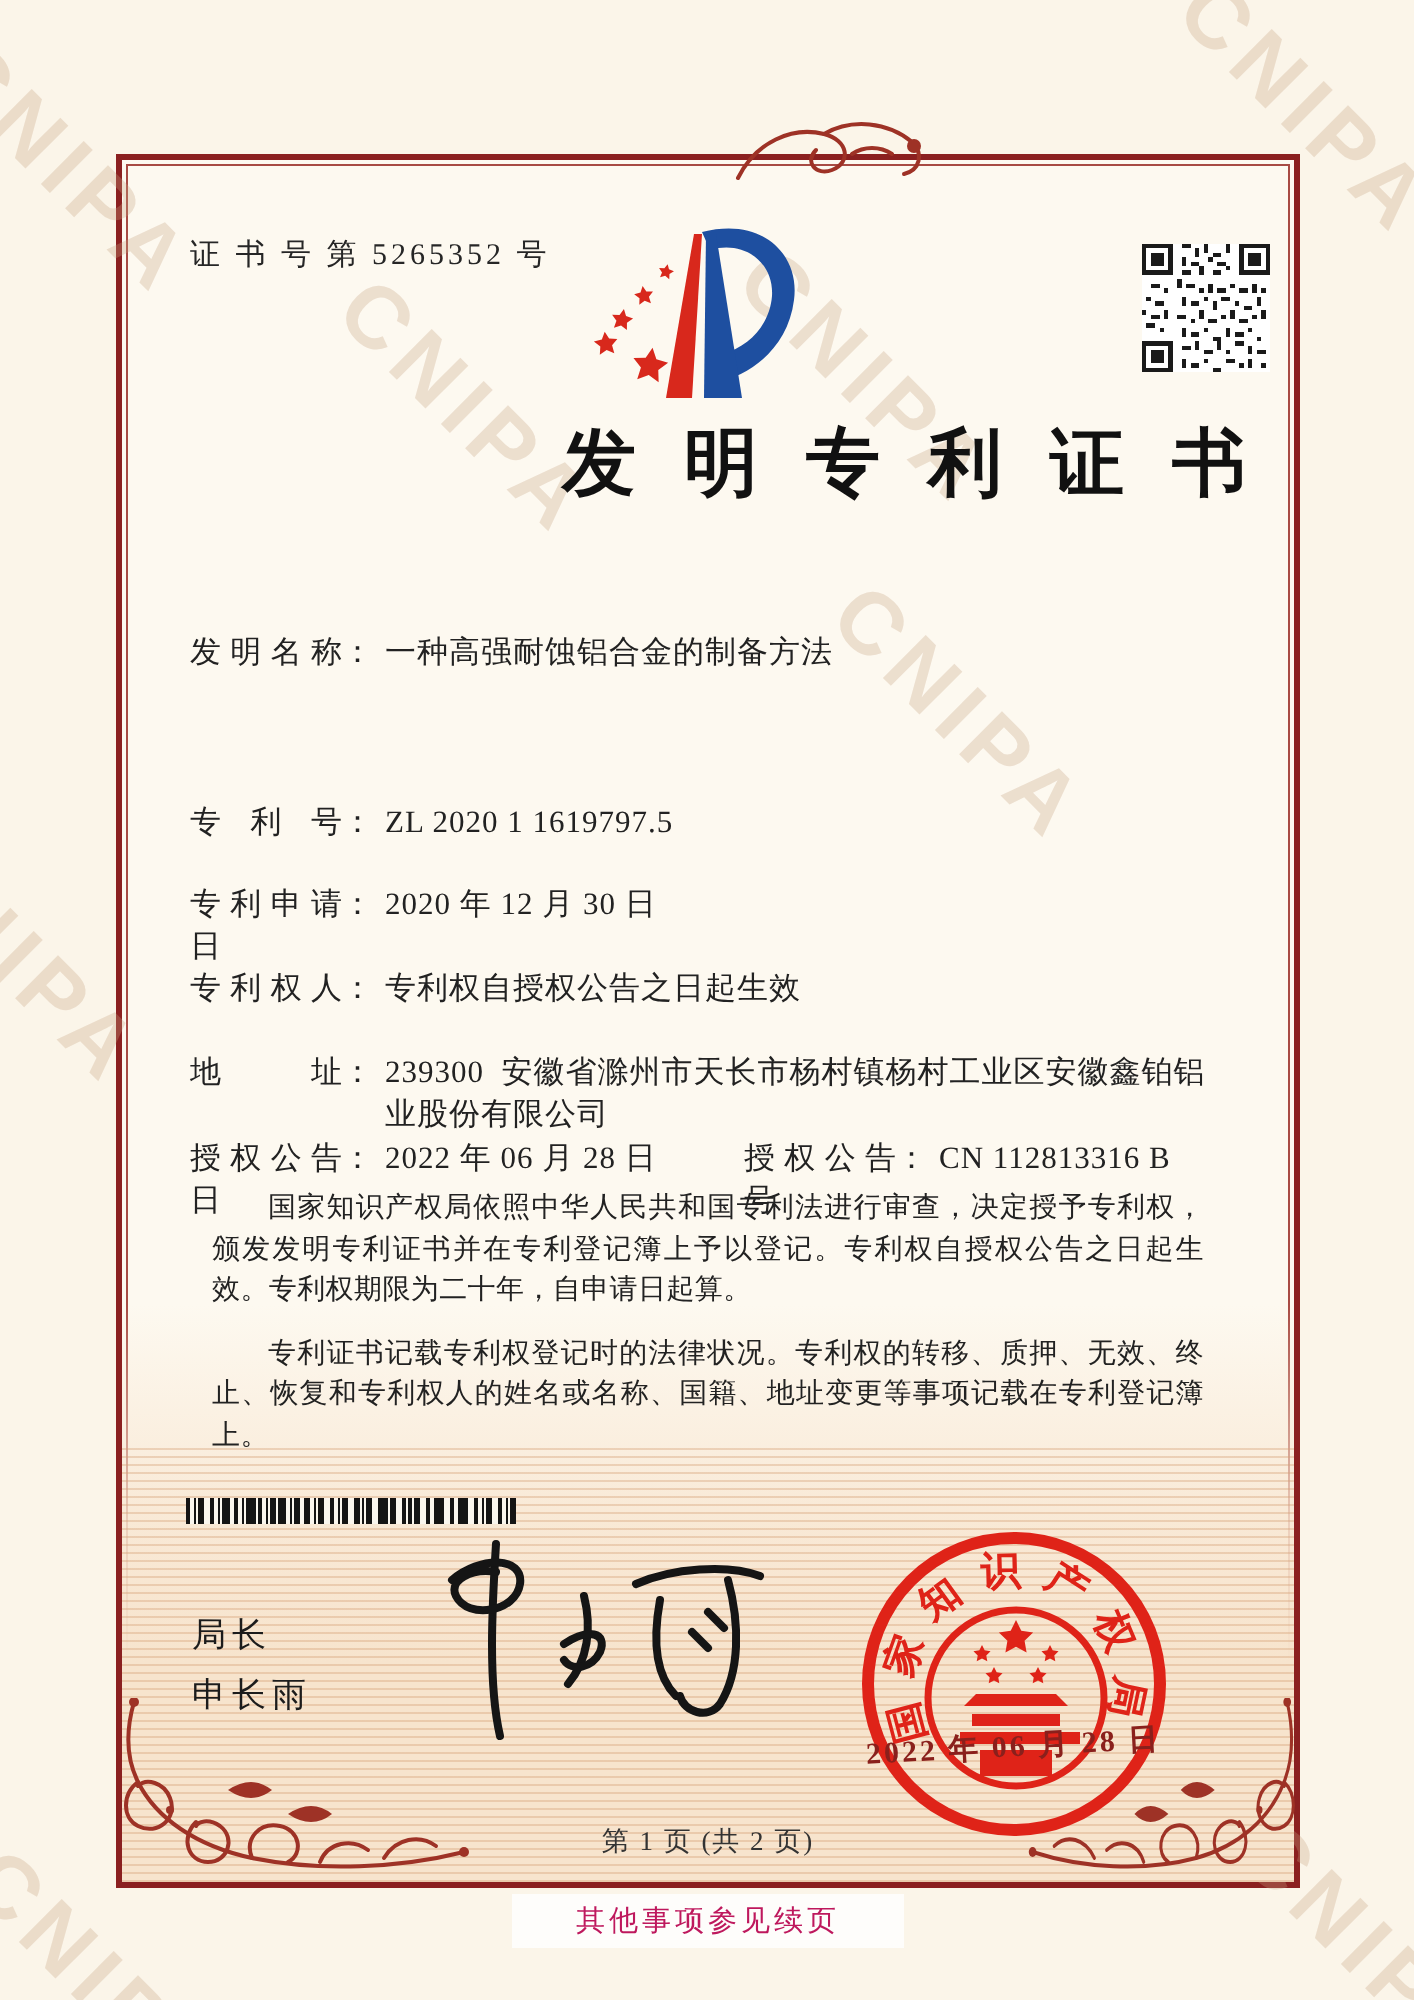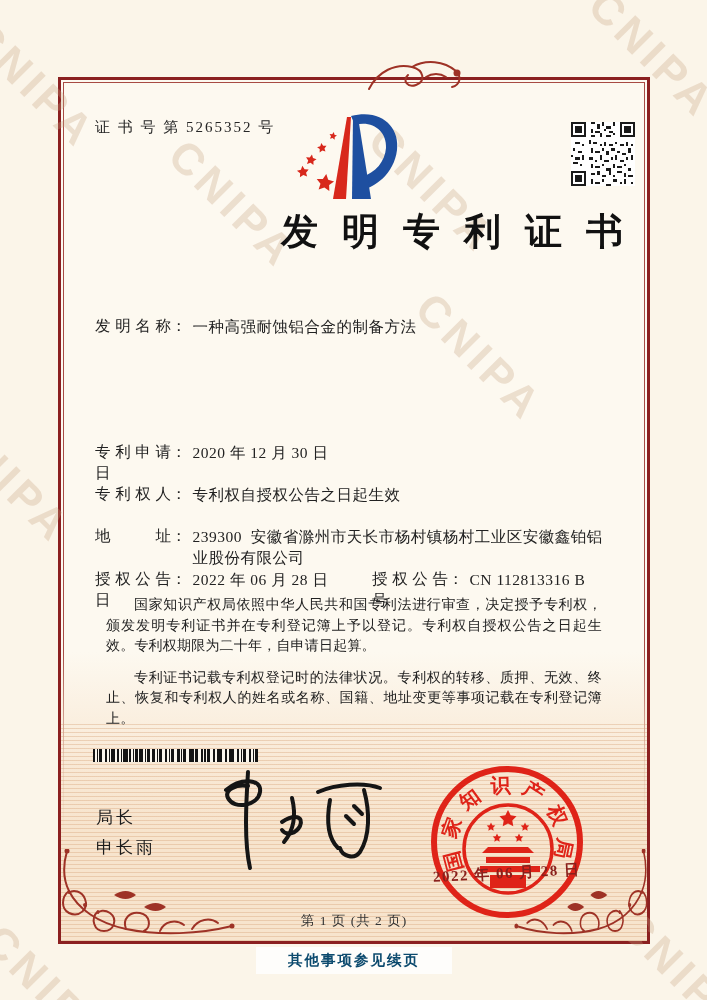--- a/index.html
+++ b/index.html
@@ -60,21 +60,21 @@
   }
   .signatory-title{top:806px;}
   .signatory-name{top:836px;}
   .signature-svg{position:absolute;left:196px;top:764px;}
   .seal-svg{position:absolute;left:426px;top:761px;}
   .orn-bl{position:absolute;left:60px;top:849px;}
   .orn-br{position:absolute;left:514px;top:849px;transform:scaleX(-1);}
   .orn-top{position:absolute;left:366px;top:55px;}
   .page-num{position:absolute;left:61px;top:912px;width:586px;text-align:center;font-size:13.5px;color:#333;letter-spacing:1px;}
   .cont-note{position:absolute;left:61px;top:947px;width:586px;text-align:center;}
-  .cont-note span{display:inline-block;background:#fefdfb;padding:4px 32px;font-size:14.5px;letter-spacing:2px;color:#0c4a6e;font-weight:bold;}
+  .cont-note span{display:inline-block;background:#fefdfb;padding:4px 32px;font-size:14.5px;letter-spacing:2px;color:#be185d;}
 </style>
 </head>
 <body>
 
 <div class="page">
 
   <svg width="0" height="0" style="position:absolute">
     <defs>
       <polygon id="st" points="0,-10 2.94,-4.05 9.51,-3.09 4.76,1.55 5.88,8.09 0,4.9 -5.88,8.09 -4.76,1.55 -9.51,-3.09 -2.94,-4.05"></polygon>
       <g id="flourish">
@@ -142,20 +142,23 @@
           <rect x="1" y="23" width="5" height="5" fill="#fff"></rect>
           <rect x="2" y="24" width="3" height="3"></rect>
         <path d="M9,0h2v1h-2z M12,1h1v2h-1z M14,0h1v2h-1z M16,2h2v1h-2z M19,0h1v2h-1z M9,3h1v2h-1z M11,4h2v1h-2z M15,3h1v1h-1z M17,4h2v1h-2z M13,5h1v2h-1z M16,6h2v1h-2z M19,5h1v1h-1z M9,6h2v1h-2z M8,8h1v2h-1z M2,9h2v1h-2z M5,10h1v1h-1z M1,12h1v1h-1z M3,13h2v1h-2z M0,15h1v1h-1z M2,16h2v1h-2z M5,15h1v2h-1z M1,18h2v1h-2z M4,19h1v1h-1z M10,9h2v1h-2z M13,10h1v1h-1z M15,9h1v2h-1z M17,10h2v1h-2z M20,9h1v1h-1z M22,10h2v1h-2z M25,9h1v2h-1z M27,10h1v1h-1z M9,12h1v2h-1z M11,13h2v1h-2z M14,12h1v1h-1z M16,13h1v2h-1z M18,12h2v1h-2z M21,13h1v1h-1z M23,14h2v1h-2z M26,12h1v2h-1z M8,16h2v1h-2z M11,17h1v1h-1z M13,15h1v2h-1z M15,17h2v1h-2z M18,16h1v1h-1z M20,15h1v2h-1z M22,17h2v1h-2z M25,16h1v1h-1z M27,15h1v2h-1z M9,19h1v2h-1z M11,20h2v1h-2z M14,19h1v1h-1z M16,21h2v1h-2z M19,19h1v2h-1z M21,20h2v1h-2z M24,19h1v1h-1z M26,21h1v1h-1z M9,23h2v1h-2z M12,22h1v2h-1z M14,24h2v1h-2z M17,22h1v2h-1z M19,24h1v1h-1z M21,22h2v1h-2z M24,23h1v2h-1z M26,24h2v1h-2z M9,26h1v2h-1z M11,27h2v1h-2z M14,26h1v1h-1z M16,28h2v1h-2z M19,26h2v1h-2z M22,27h1v1h-1z M24,26h1v2h-1z M27,27h1v1h-1z"></path>
       </g>
     </svg>
 
     <div class="title">发明专利证书</div>
 
     <div class="field-row" style="top:298px">
       <span class="field-label">发明名称</span><span class="field-colon">：</span><span class="field-value">一种高强耐蚀铝合金的制备方法</span>
+    </div>
+    <div class="field-row" style="top:383px">
+      <span class="field-label">专利号</span><span class="field-colon">：</span><span class="field-value">ZL 2020 1 1619797.5</span>
     </div>
     <div class="field-row" style="top:424px">
       <span class="field-label">专利申请日</span><span class="field-colon">：</span><span class="field-value">2020 年 12 月 30 日</span>
     </div>
     <div class="field-row" style="top:466px">
       <span class="field-label">专利权人</span><span class="field-colon">：</span><span class="field-value">专利权自授权公告之日起生效</span>
     </div>
     <div class="field-row addr" style="top:508px">
       <span class="field-label">地址</span><span class="field-colon">：</span><span class="field-value">239300  安徽省滁州市天长市杨村镇杨村工业区安徽鑫铂铝业股份有限公司</span>
     </div>

